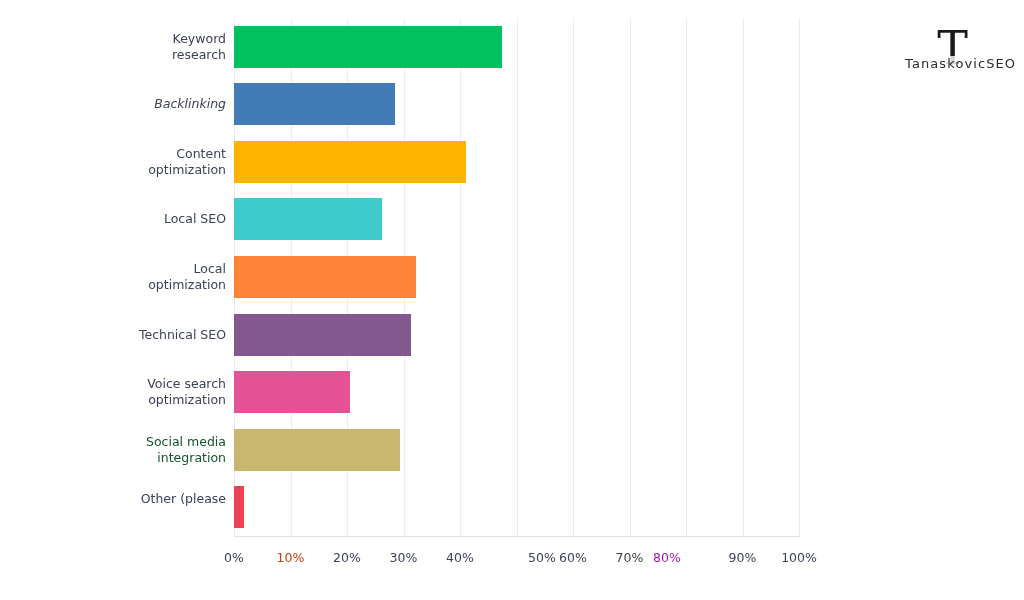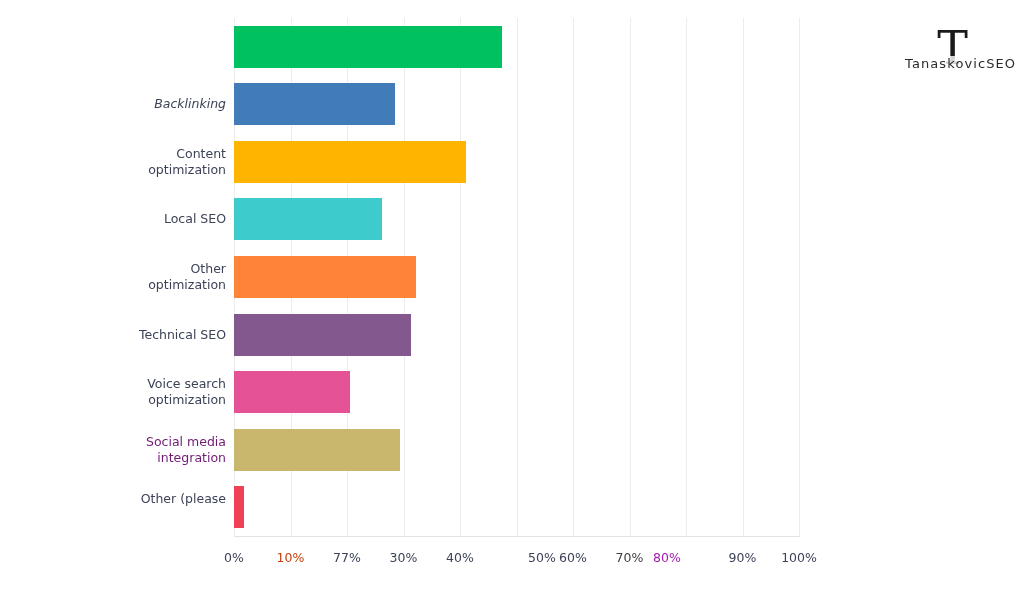--- a/index.html
+++ b/index.html
@@ -130,55 +130,57 @@
       <div class="bar" title="Mobile optimization 32.2%" style="top: 238px; height: 42px; width: 181.93px; background: rgb(255, 132, 56);"></div>
       <div class="bar" title="Technical SEO 31.4%" style="top: 295.556px; height: 42px; width: 177.41px; background: rgb(130, 88, 143);"></div>
       <div class="bar" title="Voice search optimization 20.6%" style="top: 353.111px; height: 42px; width: 116.39px; background: rgb(230, 82, 150);"></div>
       <div class="bar" title="Social media integration 29.4%" style="top: 410.667px; height: 42px; width: 166.11px; background: rgb(200, 183, 109);"></div>
       <div class="bar" title="Other (please specify) 1.8%" style="top: 468.222px; height: 42px; width: 10.17px; background: rgb(239, 64, 86);"></div>
     </div>
   <div class="plot-frame-bottom"></div>
 
   <div id="category-labels">
       <div class="cat-label" style="top: 30.7778px; right: 798px; color: rgb(60, 66, 87);">
+        <div>Keyword</div>
+        <div>research</div>
       </div>
       <div class="cat-label" style="top: 96.3333px; right: 798px; color: rgb(60, 66, 87); font-style: italic;">
         <div>Backlinking</div>
       </div>
       <div class="cat-label" style="top: 145.889px; right: 798px; color: rgb(60, 66, 87); text-align: right;">
         <div>Content</div>
         <div>optimization</div>
       </div>
       <div class="cat-label" style="top: 211.444px; right: 798px; color: rgb(60, 66, 87);">
         <div>Local SEO</div>
       </div>
       <div class="cat-label" style="top: 261px; right: 798px; color: rgb(60, 66, 87);">
-        <div>Other</div>
+        <div>Local</div>
         <div>optimization</div>
       </div>
       <div class="cat-label" style="top: 326.556px; right: 798px; color: rgb(60, 66, 87);">
         <div>Technical SEO</div>
       </div>
       <div class="cat-label" style="top: 376.111px; right: 798px; color: rgb(60, 66, 87);">
         <div>Voice search</div>
         <div>optimization</div>
       </div>
-      <div class="cat-label" style="top: 433.667px; right: 798px; color: #701a75;">
+      <div class="cat-label" style="top: 433.667px; right: 798px; color: #14532d;">
         <div>Social media</div>
         <div>integration</div>
       </div>
       <div class="cat-label" style="top: 491.222px; right: 798px; color: rgb(60, 66, 87);">
         <div>Other (please</div>
       </div>
     </div>
 
   <div id="xtick-labels">
       <div class="xtick-label" style="left: 234px; color: rgb(60, 66, 87);">0%</div>
       <div class="xtick-label" style="left: 290.5px; color: #c2410c;">10%</div>
-      <div class="xtick-label" style="left: 347px; color: rgb(60, 66, 87);">77%</div>
+      <div class="xtick-label" style="left: 347px; color: rgb(60, 66, 87);">20%</div>
       <div class="xtick-label" style="left: 403.5px; color: rgb(60, 66, 87);">30%</div>
       <div class="xtick-label" style="left: 460px; color: rgb(60, 66, 87);">40%</div>
       <div class="xtick-label" style="left: 542px; color: rgb(60, 66, 87);">50%</div>
       <div class="xtick-label" style="left: 573px; color: rgb(60, 66, 87);">60%</div>
       <div class="xtick-label" style="left: 629.5px; color: #404040;">70%</div>
       <div class="xtick-label" style="left: 667px; color: #a21caf;">80%</div>
       <div class="xtick-label" style="left: 742.5px; color: rgb(60, 66, 87);">90%</div>
       <div class="xtick-label" style="left: 799px; color: rgb(60, 66, 87);">100%</div>
     </div>
 

